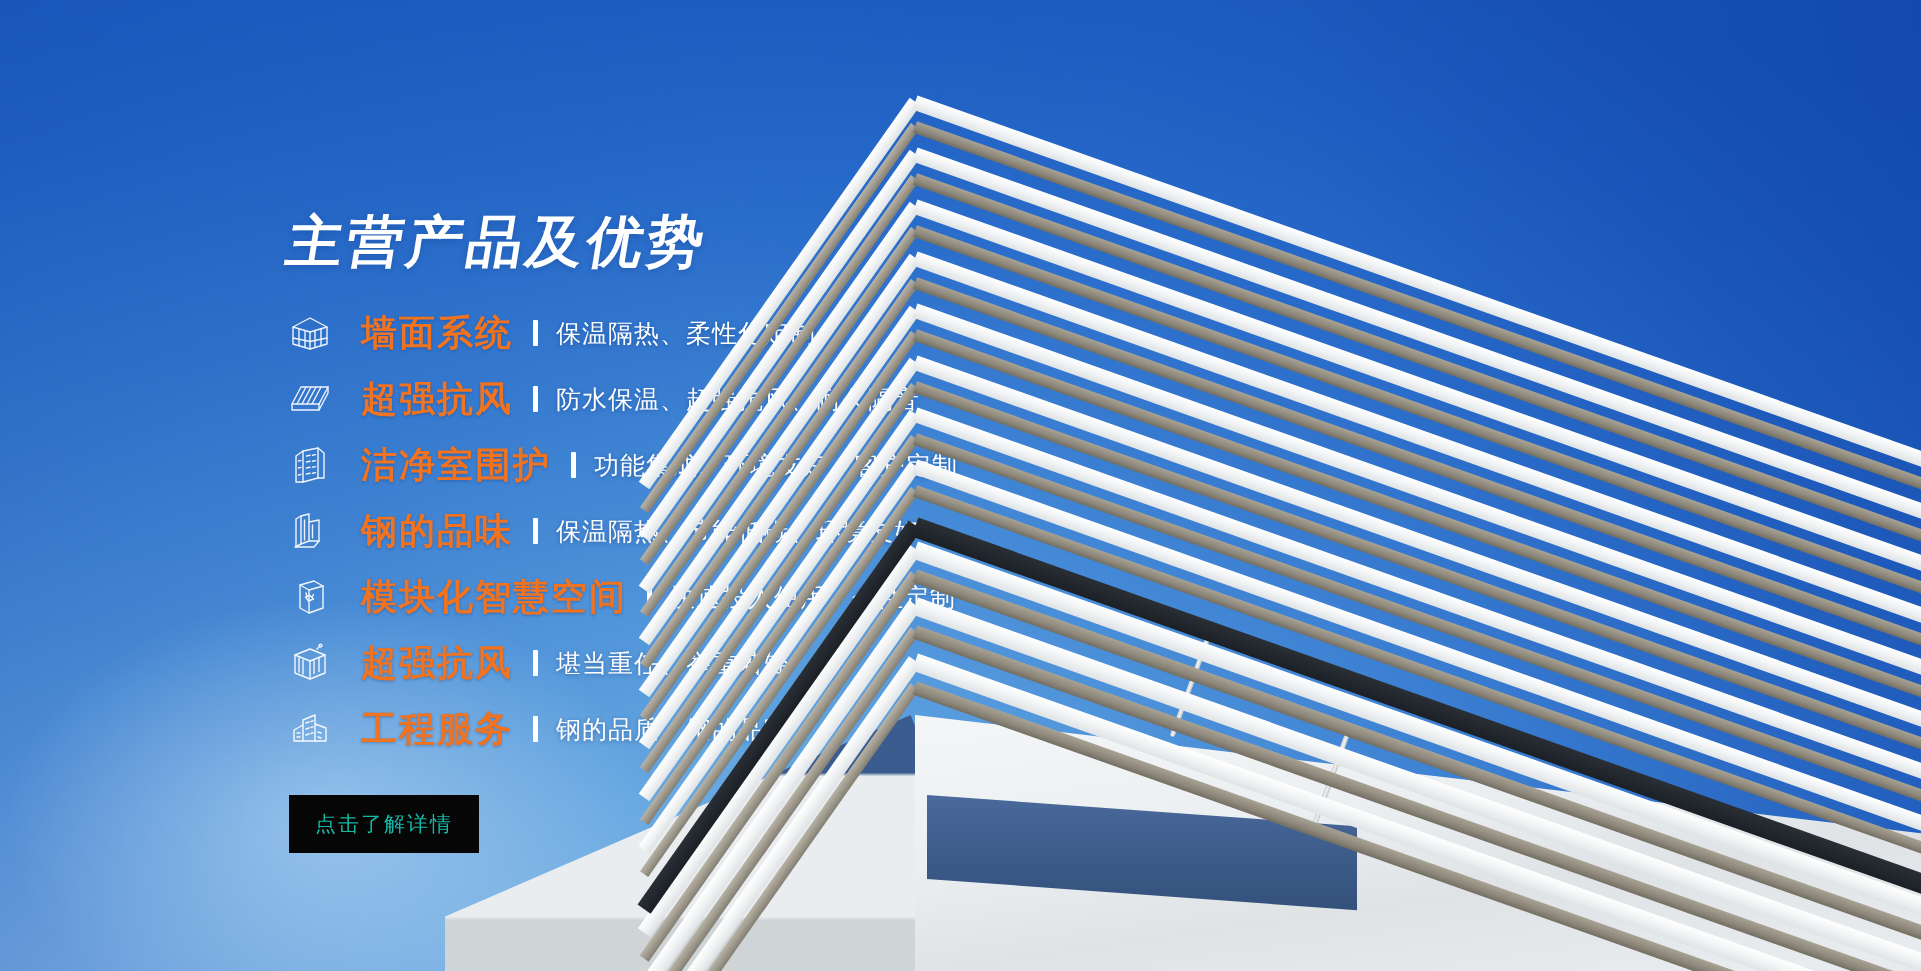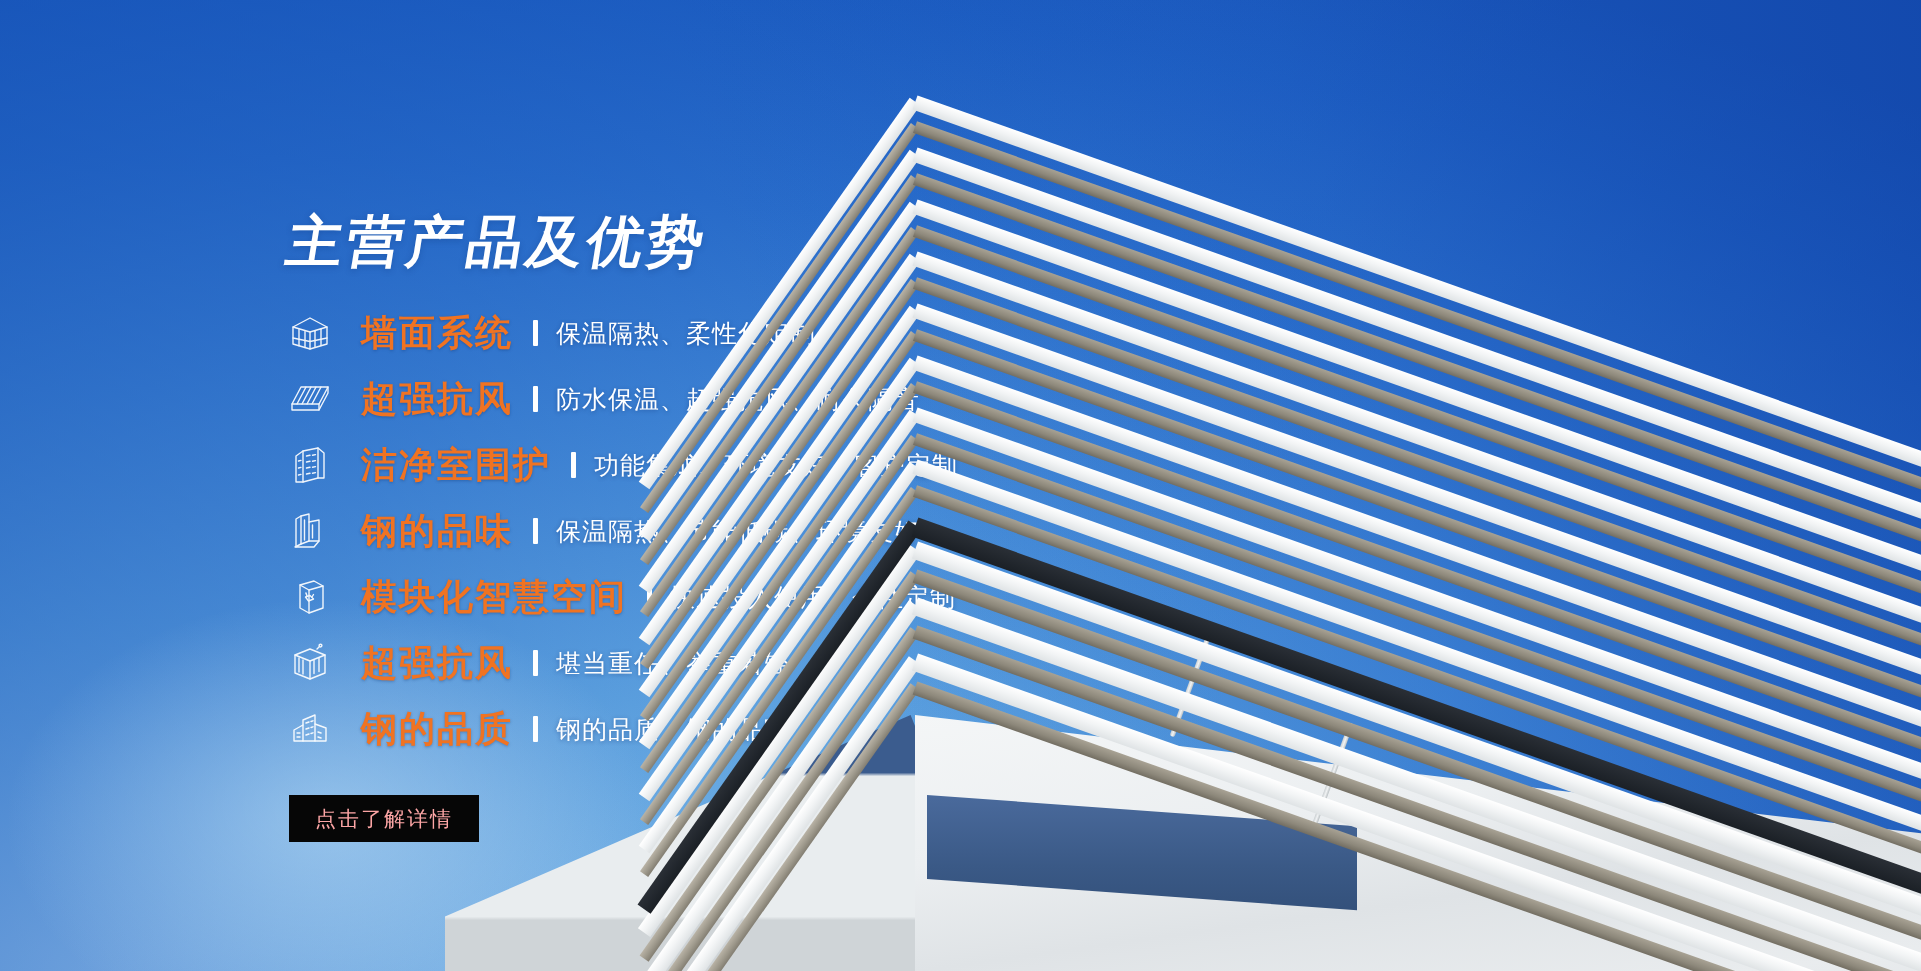--- a/index.html
+++ b/index.html
@@ -122,23 +122,23 @@
     color: #ffffff;
     font-size: 25px;
     letter-spacing: 1px;
     font-family: "DejaVu Sans", "Liberation Sans", sans-serif;
     text-shadow: 0 1px 4px rgba(10,45,110,0.45);
   }
 
   .cta {
     position: absolute;
     left: 289px; top: 795px;
-    width: 190px; height: 47px;
+    width: 190px; height: 58px;
     background: #060606;
-    color: #fca5a5;
+    color: #14b8a6;
     border: none;
     font-size: 21px;
     letter-spacing: 2px;
     font-family: "DejaVu Sans", "Liberation Sans", sans-serif;
     cursor: pointer;
     display: flex; align-items: center; justify-content: center;
   }
 
   
   .haze {
@@ -349,21 +349,21 @@
                 <path d="M23 9.5 L25 8.8"></path>
          <path d="M18 17 L21 16"></path>
                 <path d="M23 15.5 L25 14.8"></path>
          <path d="M18 23 L21 22"></path>
                 <path d="M23 21.5 L25 20.8"></path>
          <path d="M30 20 L33 21"></path>
                 <path d="M30 25 L33 26"></path>
        </g>
      </svg>
           </span>
-          <span class="label">钢的品质</span>
+          <span class="label">工程服务</span>
           <span class="sep"></span>
           <span class="desc">钢的品质、钢的品味</span>
         </div>
       </div>
 
     <button class="cta">点击了解详情</button>
   </div>
 </div>
 
 </body></html>

